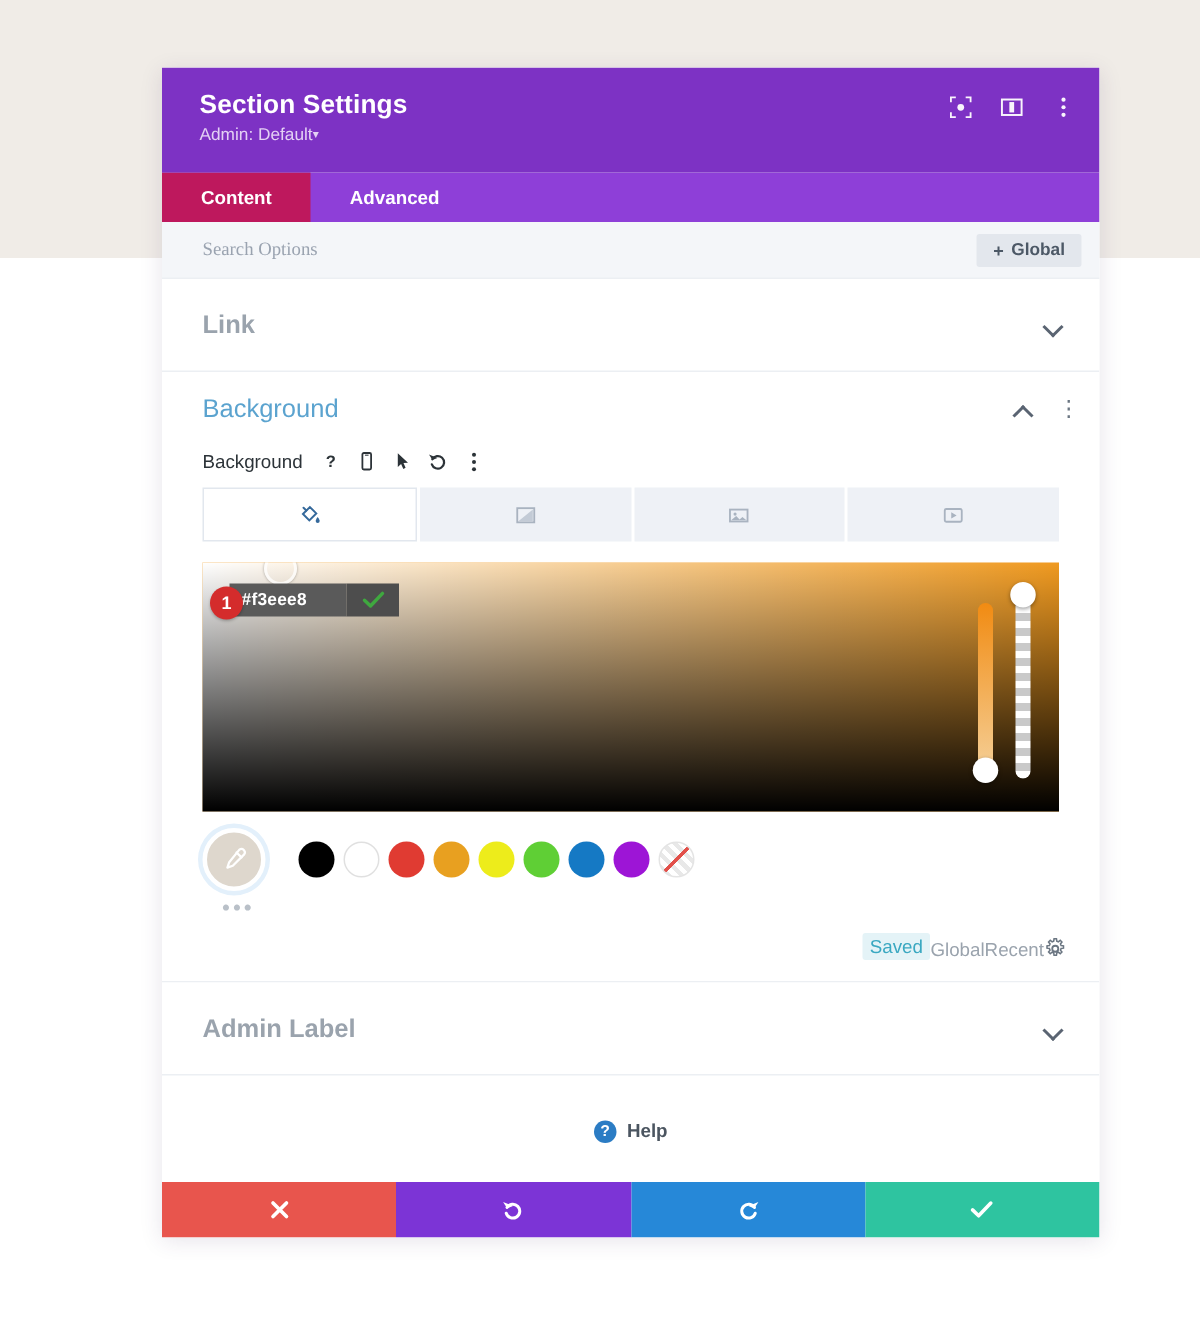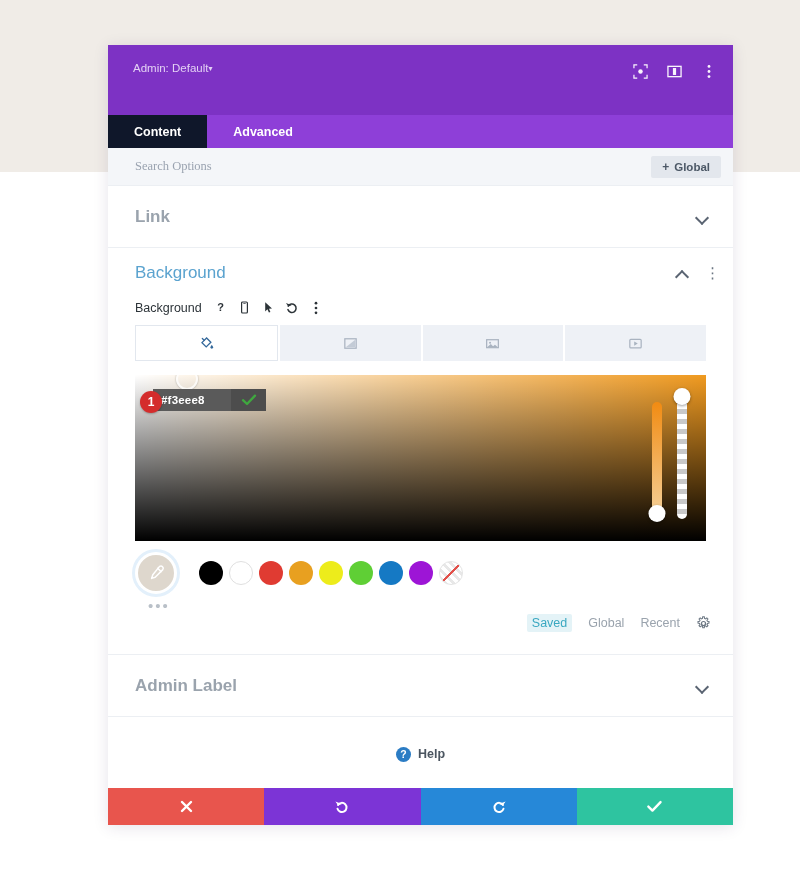--- a/index.html
+++ b/index.html
@@ -92,21 +92,21 @@
   .tab {
     color: #ffffff;
     font-size: 12.5px;
     font-weight: bold;
     padding: 0 26px;
     display: flex;
     align-items: center;
     cursor: pointer;
     height: 33px;
   }
-  .tab.active { background: #0f172a; }
+  .tab.active { background: #be185d; }
 
   
   .search-row {
     background: #f4f6f9;
     height: 38px;
     display: flex;
     align-items: center;
     padding: 0 12px 0 27px;
     border-bottom: 1px solid #eceff3;
     flex: none;
@@ -393,23 +393,22 @@
     top: 56px;
     color: #b9c0c8;
     font-size: 15px;
     letter-spacing: 2px;
     cursor: pointer;
   }
 
   
   .saved-row {
     display: flex;
-    align-items: center;
+    align-items: flex-end;
     justify-content: flex-end;
-    gap: 16px;
     padding: 12px 22px 0 27px;
     height: 46px;
   }
   .saved-tab {
     font-size: 12.5px;
     color: #9aa3ad;
     cursor: pointer;
   }
   .saved-tab.active {
     color: #3aa8c1;
@@ -470,20 +469,21 @@
 </style>
 </head>
 <body>
 
 <div id="page-backdrop-top"></div>
 <div id="page-backdrop-bottom"></div>
 
 <div id="settings-modal">
 
   <div class="modal-header">
+    <div class="modal-title">Section Settings</div>
     <div class="modal-preset">
       <span>Admin: Default</span><span class="caret">▾</span>
     </div>
     <div class="header-icons">
       <span class="hicon">
         <svg width="15" height="15" viewBox="0 0 16 16">
           <path d="M1 4.5V1h3.5M11.5 1H15v3.5M15 11.5V15h-3.5M4.5 15H1v-3.5" fill="none" stroke="#ffffff" stroke-width="1.3"></path>
           <circle cx="8" cy="8" r="2.4" fill="#ffffff"></circle>
         </svg>
       </span>

